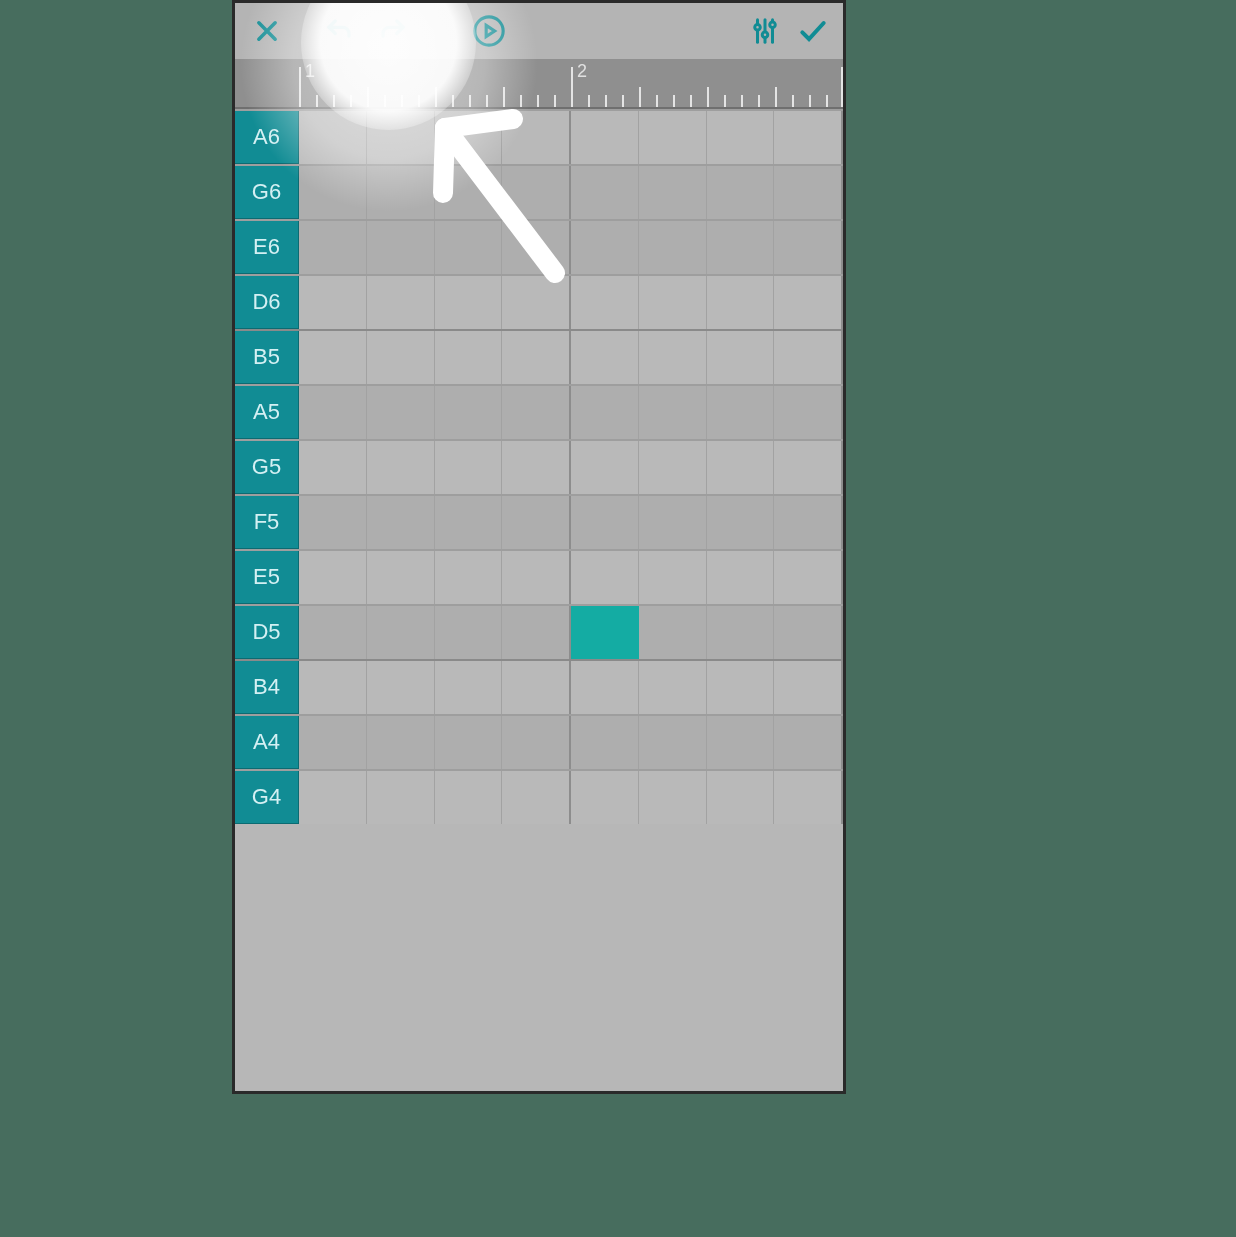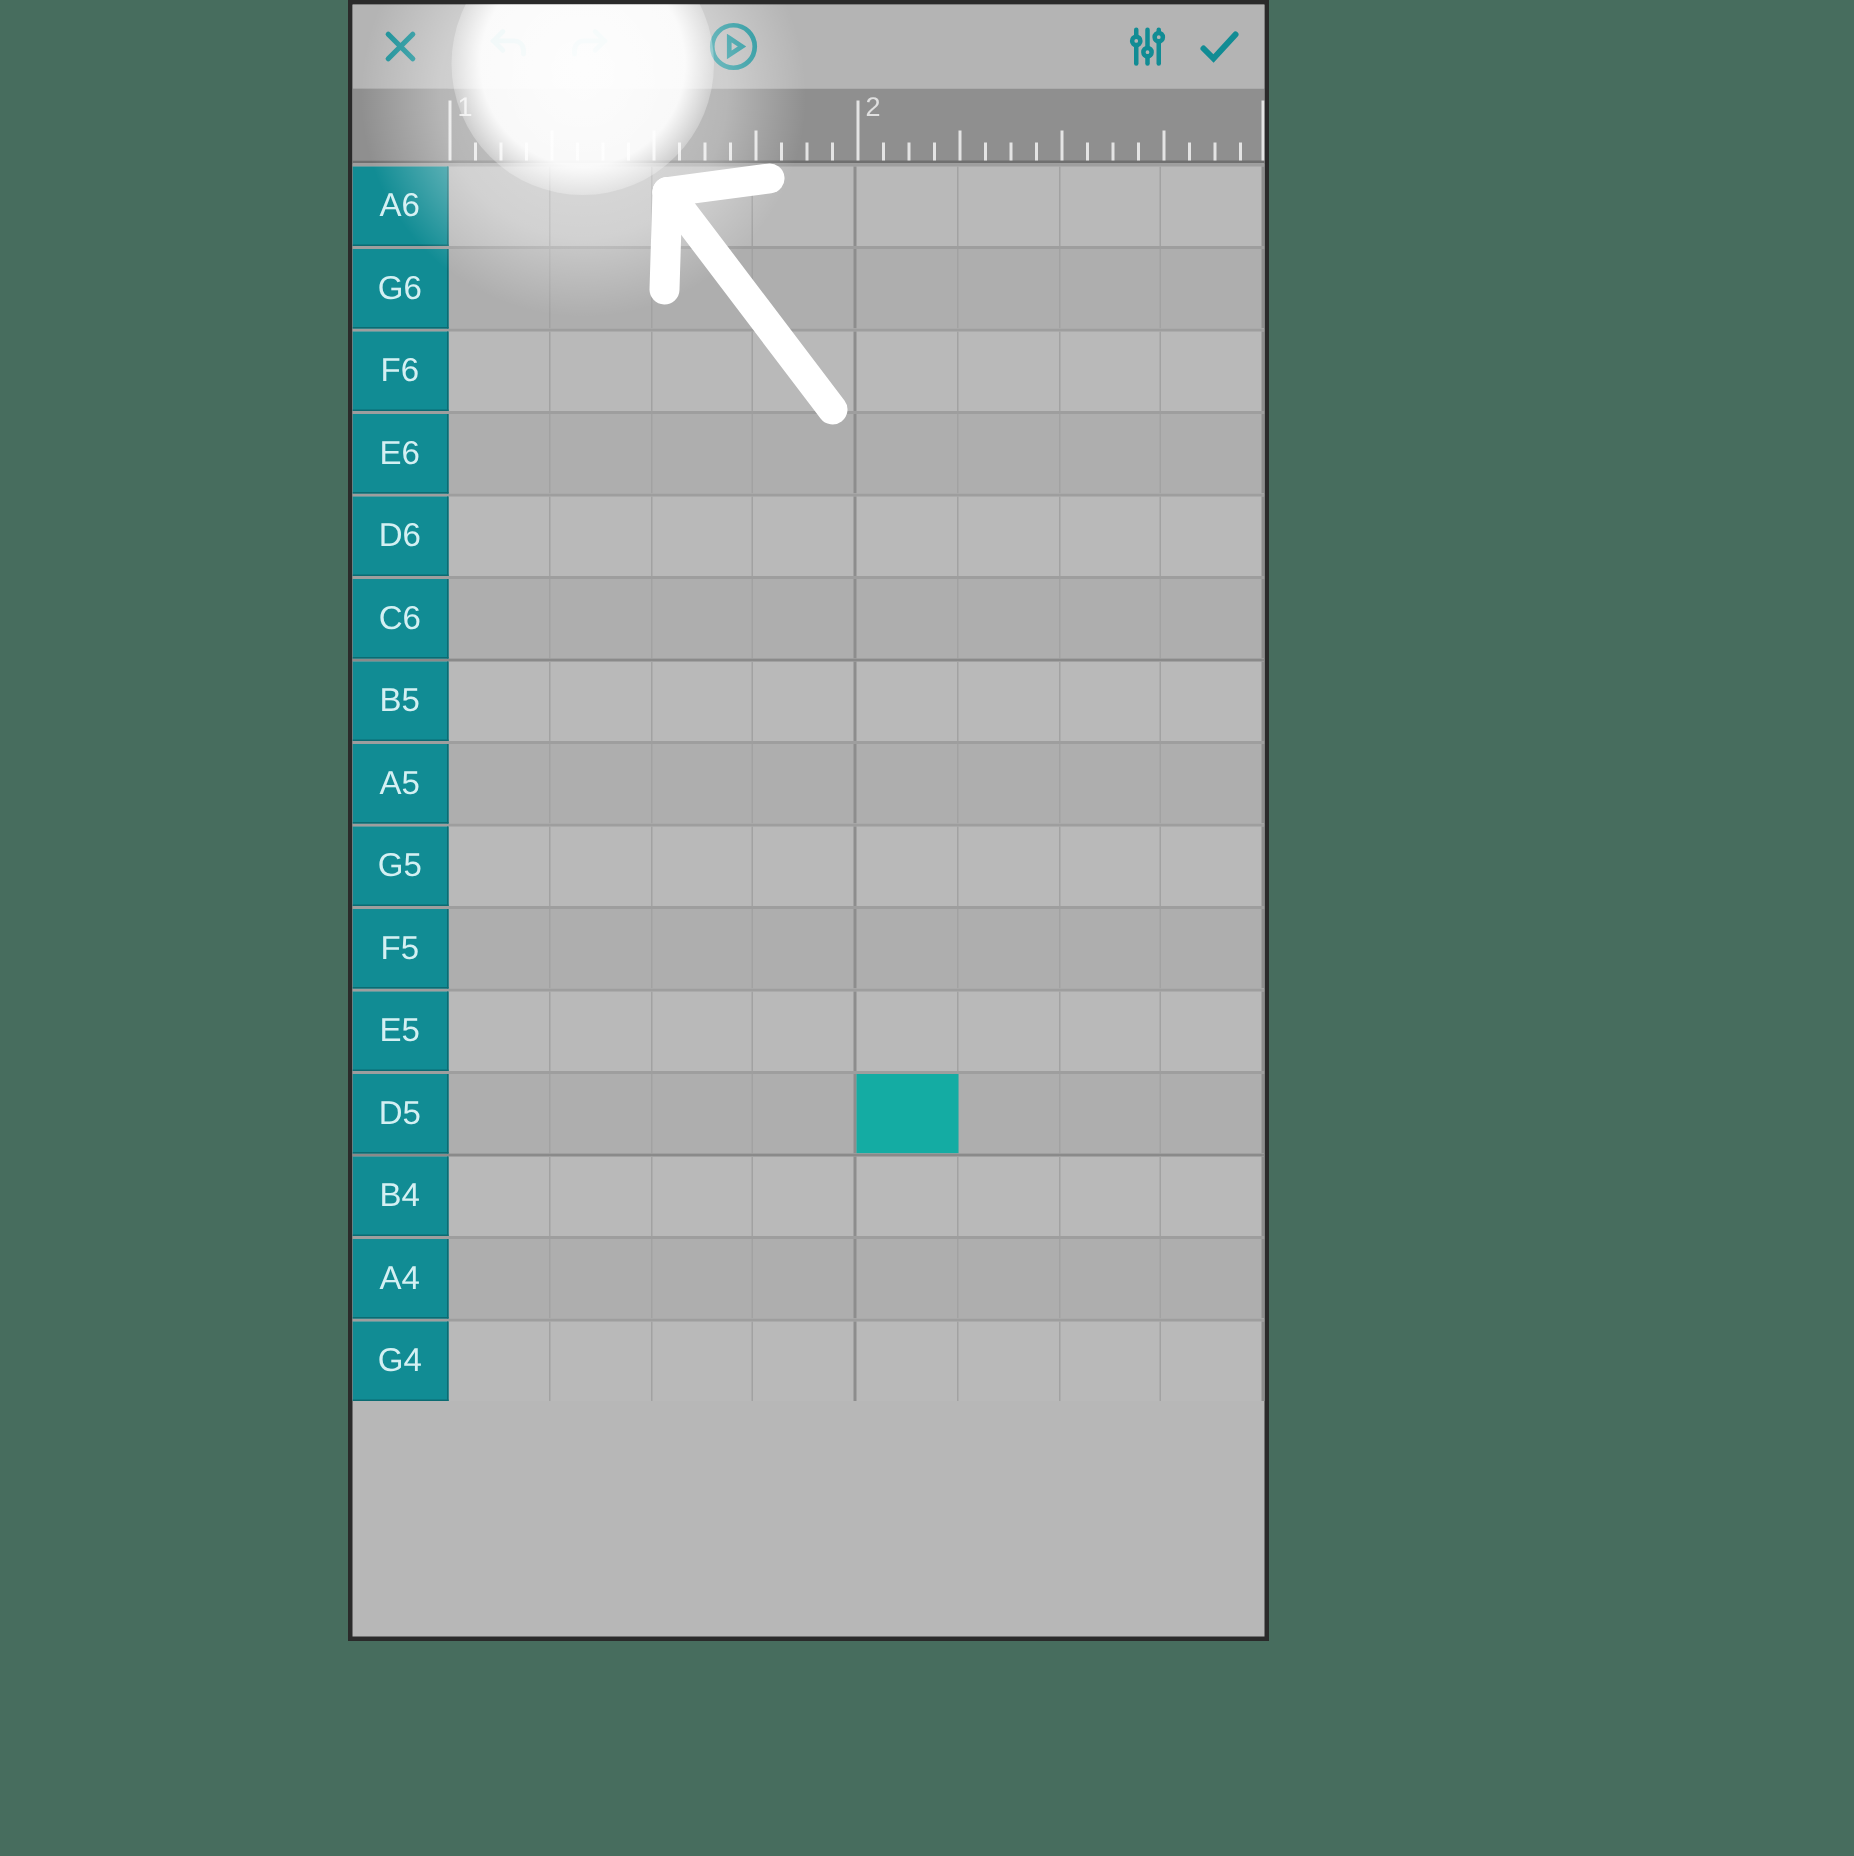--- a/index.html
+++ b/index.html
@@ -269,61 +269,35 @@
             <div class="cell"></div>
             <div class="cell"></div>
             <div class="cell"></div>
             <div class="cell beat"></div>
             <div class="cell"></div>
             <div class="cell"></div>
             <div class="cell"></div>
             <div class="cell beat"></div>
           </div>
         </div>
-        <div class="row light">
-          <div class="note-label">F6</div>
-          <div class="cells">
-            <div class="cell"></div>
-            <div class="cell"></div>
-            <div class="cell"></div>
-            <div class="cell beat"></div>
-            <div class="cell"></div>
-            <div class="cell"></div>
-            <div class="cell"></div>
-            <div class="cell beat"></div>
-          </div>
-        </div>
         <div class="row dark">
           <div class="note-label">E6</div>
           <div class="cells">
             <div class="cell"></div>
             <div class="cell"></div>
             <div class="cell"></div>
             <div class="cell beat"></div>
             <div class="cell"></div>
             <div class="cell"></div>
             <div class="cell"></div>
             <div class="cell beat"></div>
           </div>
         </div>
         <div class="row light">
           <div class="note-label">D6</div>
-          <div class="cells">
-            <div class="cell"></div>
-            <div class="cell"></div>
-            <div class="cell"></div>
-            <div class="cell beat"></div>
-            <div class="cell"></div>
-            <div class="cell"></div>
-            <div class="cell"></div>
-            <div class="cell beat"></div>
-          </div>
-        </div>
-        <div class="row dark">
-          <div class="note-label">C6</div>
           <div class="cells">
             <div class="cell"></div>
             <div class="cell"></div>
             <div class="cell"></div>
             <div class="cell beat"></div>
             <div class="cell"></div>
             <div class="cell"></div>
             <div class="cell"></div>
             <div class="cell beat"></div>
           </div>

